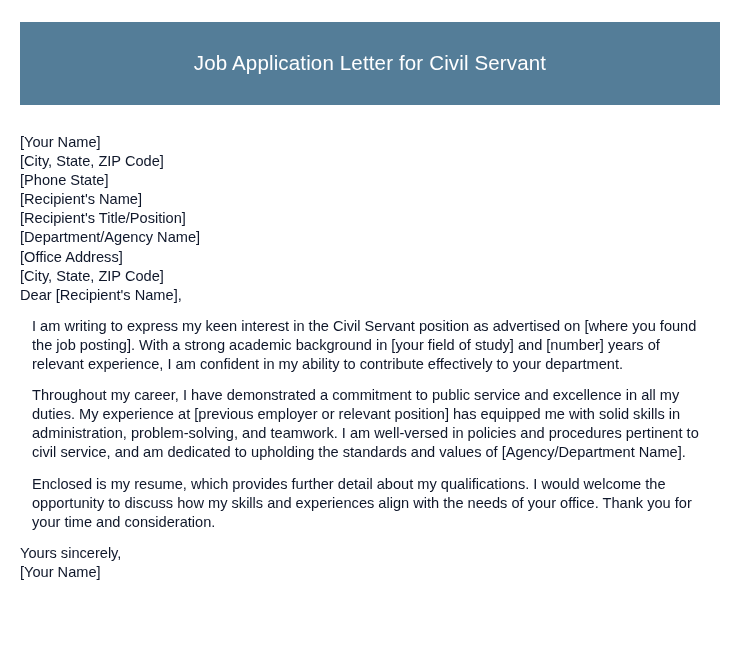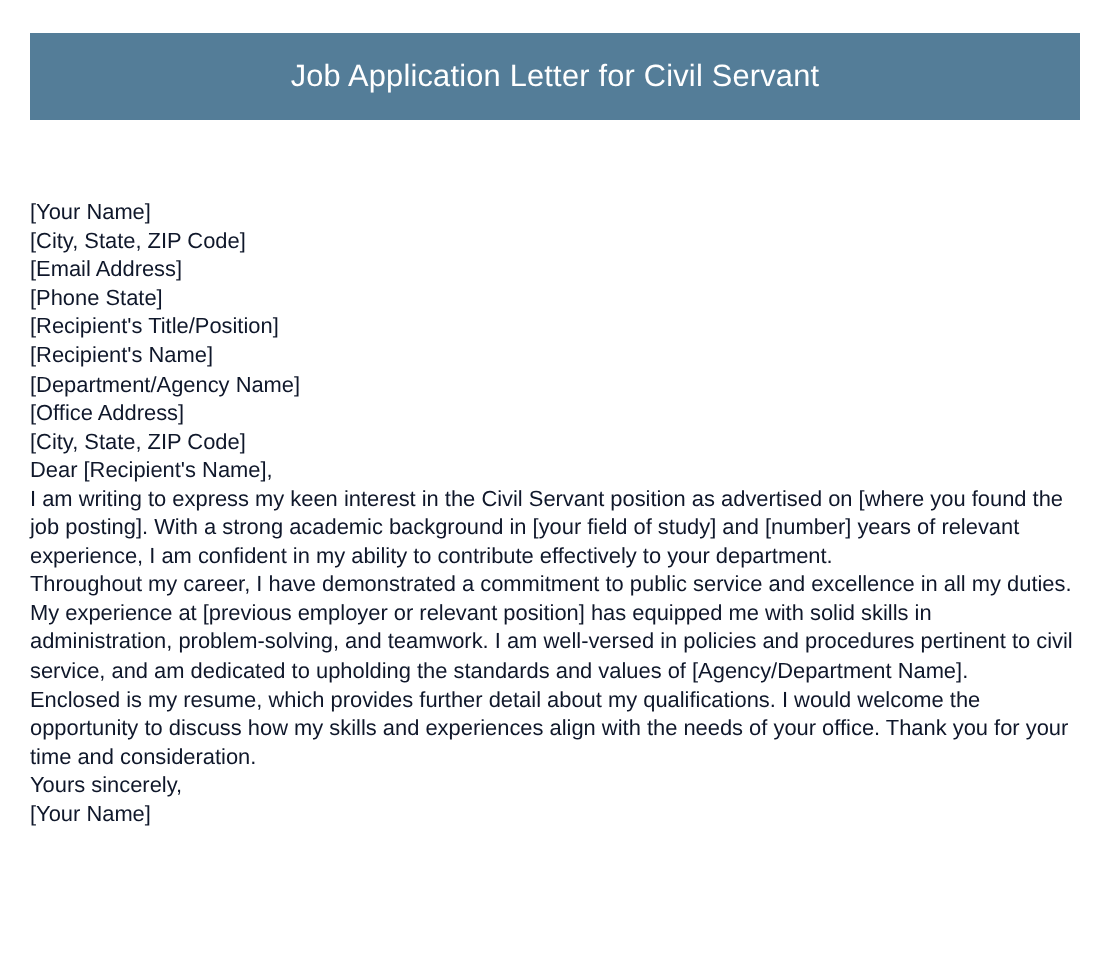--- a/index.html
+++ b/index.html
@@ -19,21 +19,21 @@
     width: 740px;
     height: 648px;
     background: #ffffff;
   }
   
   .letter-header {
     position: absolute;
     left: 20px;
     top: 22px;
     width: 700px;
-    height: 58px;
+    height: 83px;
     background: #547d98;
     display: flex;
     align-items: center;
     justify-content: center;
     box-sizing: border-box;
   }
   .letter-title {
     color: #ffffff;
     font-family: "Liberation Sans", sans-serif;
     font-size: 20.5px;
@@ -55,47 +55,46 @@
     color: #0f172a;
     text-align: left;
   }
   .letter-line {
     margin: 0;
     padding: 0;
     white-space: pre-wrap;
     word-wrap: break-word;
   }
   .letter-para {
-    margin: 0;
+    margin: 12px;
     padding: 0;
     white-space: normal;
     word-wrap: break-word;
   }
 </style>
 </head>
 <body>
 
 <div class="page">
 
   <div class="letter-header">
     <div class="letter-title">Job Application Letter for Civil Servant</div>
   </div>
 
   <div class="letter-body">
 
     <div>
       <div class="letter-line">[Your Name]</div>
       <div class="letter-line">[City, State, ZIP Code]</div>
-      <div class="letter-line">[Email Address]</div>
       <div class="letter-line">[Phone State]</div>
     </div>
 
     <div>
+      <div class="letter-line">[Recipient's Name]</div>
       <div class="letter-line">[Recipient's Title/Position]</div>
-      <div class="letter-line">[Recipient's Name]</div>
       <div class="letter-line">[Department/Agency Name]</div>
       <div class="letter-line">[Office Address]</div>
       <div class="letter-line">[City, State, ZIP Code]</div>
     </div>
 
     <div class="letter-line">Dear [Recipient's Name],</div>
 
     <div class="letter-para">I am writing to express my keen interest in the Civil Servant position as advertised on [where you found the job posting]. With a strong academic background in [your field of study] and [number] years of relevant experience, I am confident in my ability to contribute effectively to your department.</div>
     <div class="letter-para">Throughout my career, I have demonstrated a commitment to public service and excellence in all my duties. My experience at [previous employer or relevant position] has equipped me with solid skills in administration, problem-solving, and teamwork. I am well-versed in policies and procedures pertinent to civil service, and am dedicated to upholding the standards and values of [Agency/Department Name].</div>
     <div class="letter-para">Enclosed is my resume, which provides further detail about my qualifications. I would welcome the opportunity to discuss how my skills and experiences align with the needs of your office. Thank you for your time and consideration.</div>

